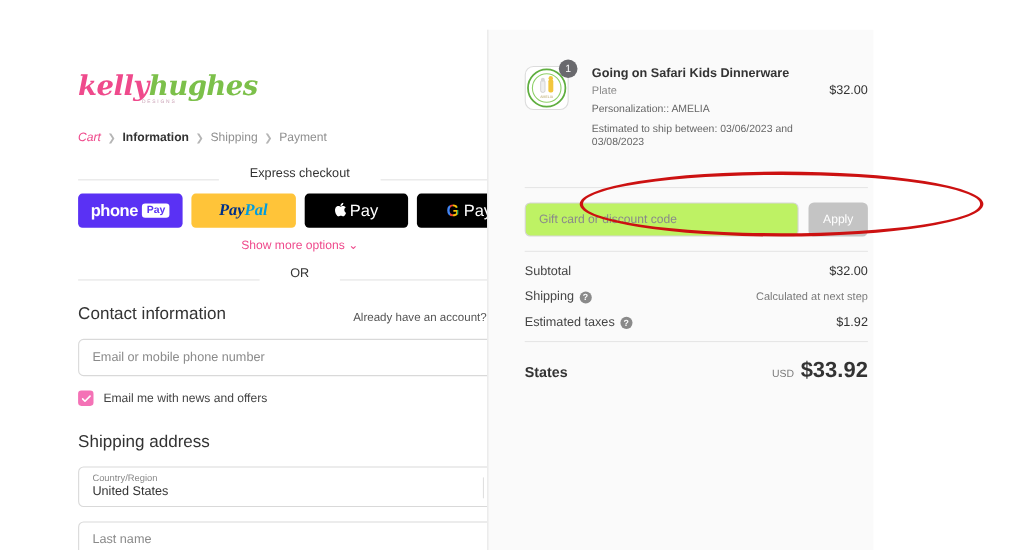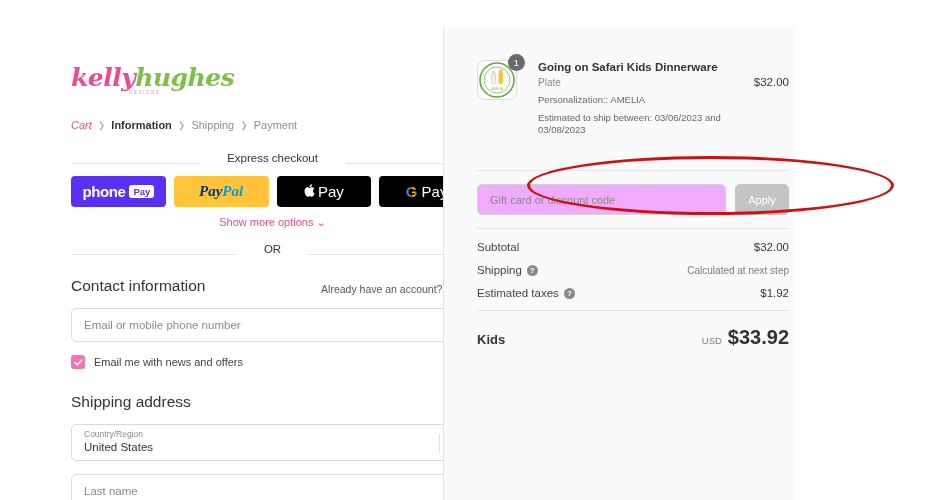--- a/index.html
+++ b/index.html
@@ -101,21 +101,21 @@
   .li-info { margin-left: 19px; flex: 1; }
   .li-name { font-size: 11.5px; color: #333333; font-weight: bold; line-height: 14px; }
   .li-variant { font-size: 10px; color: #8a8a8a; margin-top: 3px; }
   .li-meta { font-size: 9.5px; color: #666666; margin-top: 6px; line-height: 12px; }
   .li-price { font-size: 11.5px; color: #333333; margin-left: 10px; white-space: nowrap; padding-top: 16px; }
 
   .rule { height: 1px; background: #e6e6e6; width: 100%; }
   .rule-1 { margin-top: 34px; }
 
   .disc-row { margin-top: 13px; display: flex; gap: 9px; }
-  .disc-input { flex: 1; height: 31px; border: 1px solid #d5d5d5; border-radius: 5px; background: #f0abfc; padding: 0 12px; display: flex; align-items: center; }
+  .disc-input { flex: 1; height: 31px; border: 1px solid #d5d5d5; border-radius: 5px; background: #bef264; padding: 0 12px; display: flex; align-items: center; }
   .disc-input input { border: none; outline: none; width: 100%; font-size: 11px; color: #333; font-family: "Liberation Sans", sans-serif; background: transparent; }
   .disc-input input::placeholder { color: #8a8a8a; }
   .apply-btn { width: 54px; height: 31px; border-radius: 5px; background: #c4c4c4; color: #ffffff; border: none;
                font-size: 11px; font-family: "Liberation Sans", sans-serif; cursor: pointer; }
 
   .rule-2 { margin-top: 13px; }
 
   .tot-rows { margin-top: 12px; }
   .tot-row { display: flex; justify-content: space-between; align-items: center; margin-bottom: 11px; }
   .tot-lbl { font-size: 11.5px; color: #444444; display: flex; align-items: center; gap: 5px; }
@@ -294,21 +294,21 @@
             <span>Estimated taxes</span>
             <span class="help-i">?</span>
           </span>
           <span class="tot-val">$1.92</span>
         </div>
       </div>
 
       <div class="rule rule-3"></div>
 
       <div class="grand">
-        <span class="grand-lbl">Kids</span>
+        <span class="grand-lbl">States</span>
         <span class="grand-right">
           <span class="grand-cur">USD</span>
           <span class="grand-val">$33.92</span>
         </span>
       </div>
 
     </div>
   </div>
 
   <div class="annot-ellipse"></div>

